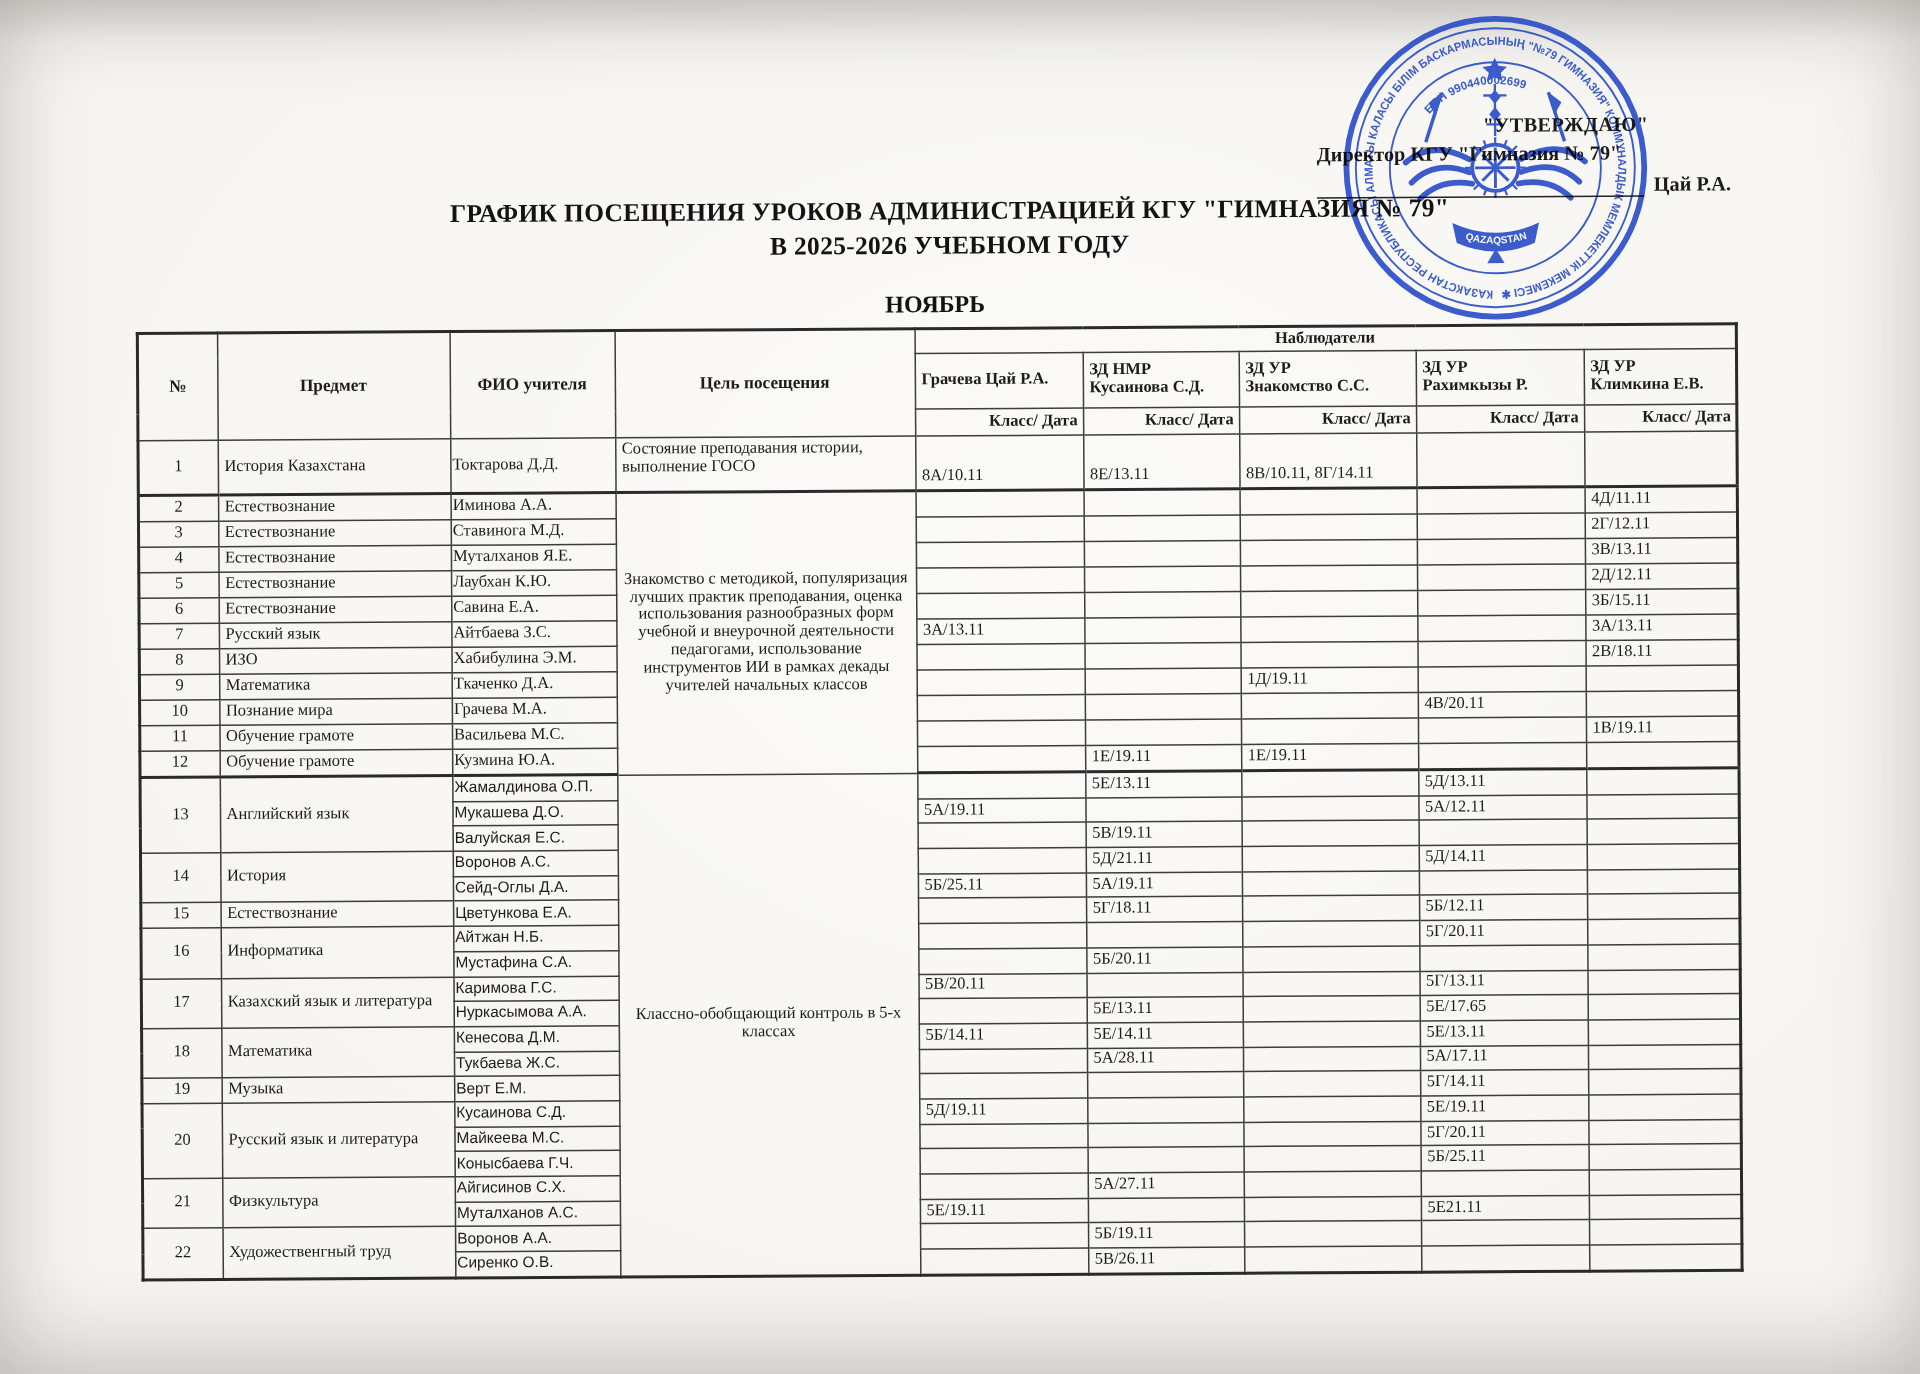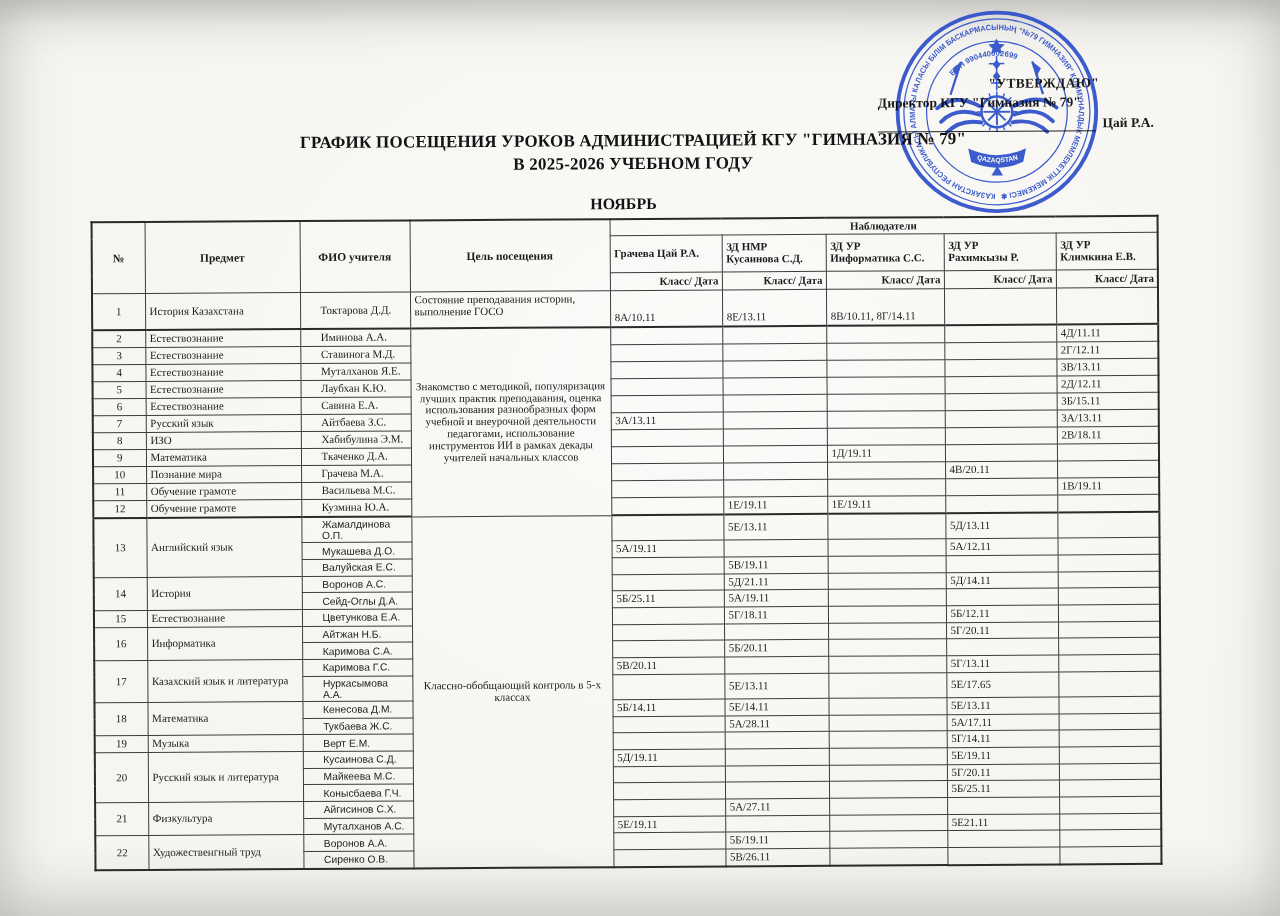--- a/index.html
+++ b/index.html
@@ -40,21 +40,21 @@
         width:1066px;border:2px solid #2a2a2a;}
   th,td{border:1px solid #3d3d3d;padding:1px 3px;vertical-align:middle;
         font-size:11px;line-height:1.08;color:#1c1c1c;overflow:hidden;}
   thead th{font-weight:bold;text-align:center;}
   th.obs-top{height:13px;font-size:11px;}
   th.hmain{font-size:11.5px;}
   th.obs-name{height:34px;text-align:left;vertical-align:middle;font-size:11px;padding-left:4px;}
   th.cls-date{height:15px;text-align:right;font-size:11px;padding-left:4px;}
   td.num{text-align:center;}
   td.subject{text-align:left;padding-left:4px;}
-  td.teacher{text-align:left;padding-left:20px;}
+  td.teacher{text-align:left;padding-left:1px;}
   td.goal{text-align:center;padding:2px 4px;}
   td.goal-left{text-align:left;vertical-align:top;padding:2px 4px;}
   td.val{text-align:left;padding-left:4px;}
   .s0 td{height:31px;}
   .s1 td{height:14px;}
   .s2 td{height:13.7px;}
   .s0 td.val{vertical-align:bottom;padding-bottom:2px;}
   tr.sec-end td{border-bottom:2px solid #2a2a2a;}
   .sans{font-family:"Liberation Sans", sans-serif;font-size:10.3px;}
 </style>
@@ -172,21 +172,21 @@
           <tr>
             <th class="obs-name">
               <div>Грачева Цай Р.А.</div>
             </th>
             <th class="obs-name">
               <div>ЗД НМР</div>
               <div>Кусаинова С.Д.</div>
             </th>
             <th class="obs-name">
               <div>ЗД УР</div>
-              <div>Информатика С.С.</div>
+              <div>Знакомство С.С.</div>
             </th>
             <th class="obs-name">
               <div>ЗД УР</div>
               <div>Рахимкызы Р.</div>
             </th>
             <th class="obs-name">
               <div>ЗД УР</div>
               <div>Климкина Е.В.</div>
             </th>
           </tr>
@@ -380,21 +380,21 @@
             <td class="num" rowspan="2">16</td>
             <td class="subject" rowspan="2">Информатика</td>
             <td class="teacher sans">Айтжан Н.Б.</td>
             <td class="val"></td>
             <td class="val"></td>
             <td class="val"></td>
             <td class="val">5Г/20.11</td>
             <td class="val"></td>
           </tr>
           <tr class="s2">
-            <td class="teacher sans">Каримова С.А.</td>
+            <td class="teacher sans">Мустафина С.А.</td>
             <td class="val"></td>
             <td class="val">5Б/20.11</td>
             <td class="val"></td>
             <td class="val"></td>
             <td class="val"></td>
           </tr>
           <tr class="s2">
             <td class="num" rowspan="2">17</td>
             <td class="subject" rowspan="2">Казахский язык и литература</td>
             <td class="teacher sans">Каримова Г.С.</td>

